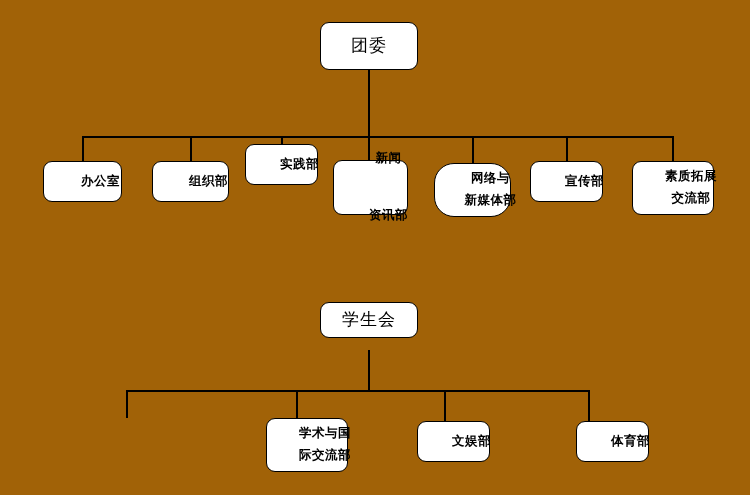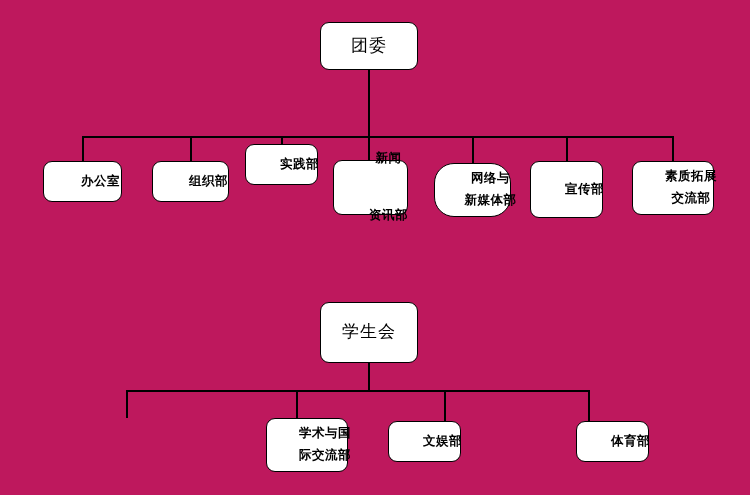--- a/index.html
+++ b/index.html
@@ -4,21 +4,21 @@
 <style>
   html, body {
     margin: 0;
     padding: 0;
     background: #ffffff;
   }
   #chart-canvas {
     position: relative;
     width: 750px;
     height: 495px;
-    background: #be185d;
+    background: #a16207;
     font-family: Liberation Sans, sans-serif;
     overflow: hidden;
   }
   .node {
     position: absolute;
     box-sizing: border-box;
     border: 1.6px solid #000000;
     border-radius: 9px;
     background: #ffffff;
     display: flex;
@@ -89,48 +89,48 @@
   <div class="node leaf-node" style="left:333px; top:160px; width:75px; height:55px;gap:35px;">
     <span class="line">新闻</span>
     <span class="line">资讯部</span>
   </div>
 
   <div class="node leaf-node" style="left:434px; top:163px; width:77px; height:54px;border-radius:20px;">
     <span class="line">网络与</span>
     <span class="line">新媒体部</span>
   </div>
 
-  <div class="node leaf-node" style="left:530px; top:161px; width:73px; height:57px;">
+  <div class="node leaf-node" style="left:530px; top:161px; width:73px; height:41px;">
     <span class="line">宣传部</span>
   </div>
 
   <div class="node leaf-node" style="left:632px; top:161px; width:82px; height:54px;">
     <span class="line">素质拓展</span>
     <span class="line">交流部</span>
   </div>
 
-  <div class="node root-node" style="left:320px; top:302px; width:98px; height:61px;align-items:center;">
+  <div class="node root-node" style="left:320px; top:302px; width:98px; height:36px;align-items:center;">
     <span class="line">学生会</span>
   </div>
 
   <div class="connector v" style="left:368px; top:350px; height:42px;"></div>
   <div class="connector h" style="left:126px; top:390px; width:464px;"></div>
 
   <div class="connector v" style="left:126px; top:390px; height:28px;"></div>
   <div class="connector v" style="left:296px; top:390px; height:28px;"></div>
   <div class="connector v" style="left:444px; top:390px; height:31px;"></div>
   <div class="connector v" style="left:588px; top:390px; height:31px;"></div>
 
 
   <div class="node leaf-node" style="left:266px; top:418px; width:82px; height:54px;">
     <span class="line">学术与国</span>
     <span class="line">际交流部</span>
   </div>
 
-  <div class="node leaf-node" style="left:388px; top:421px; width:73px; height:41px;text-align:right;">
+  <div class="node leaf-node" style="left:417px; top:421px; width:73px; height:41px;text-align:right;">
     <span class="line">文娱部</span>
   </div>
 
   <div class="node leaf-node" style="left:576px; top:421px; width:73px; height:41px;">
     <span class="line">体育部</span>
   </div>
 
 </div>
 
 </body></html>

